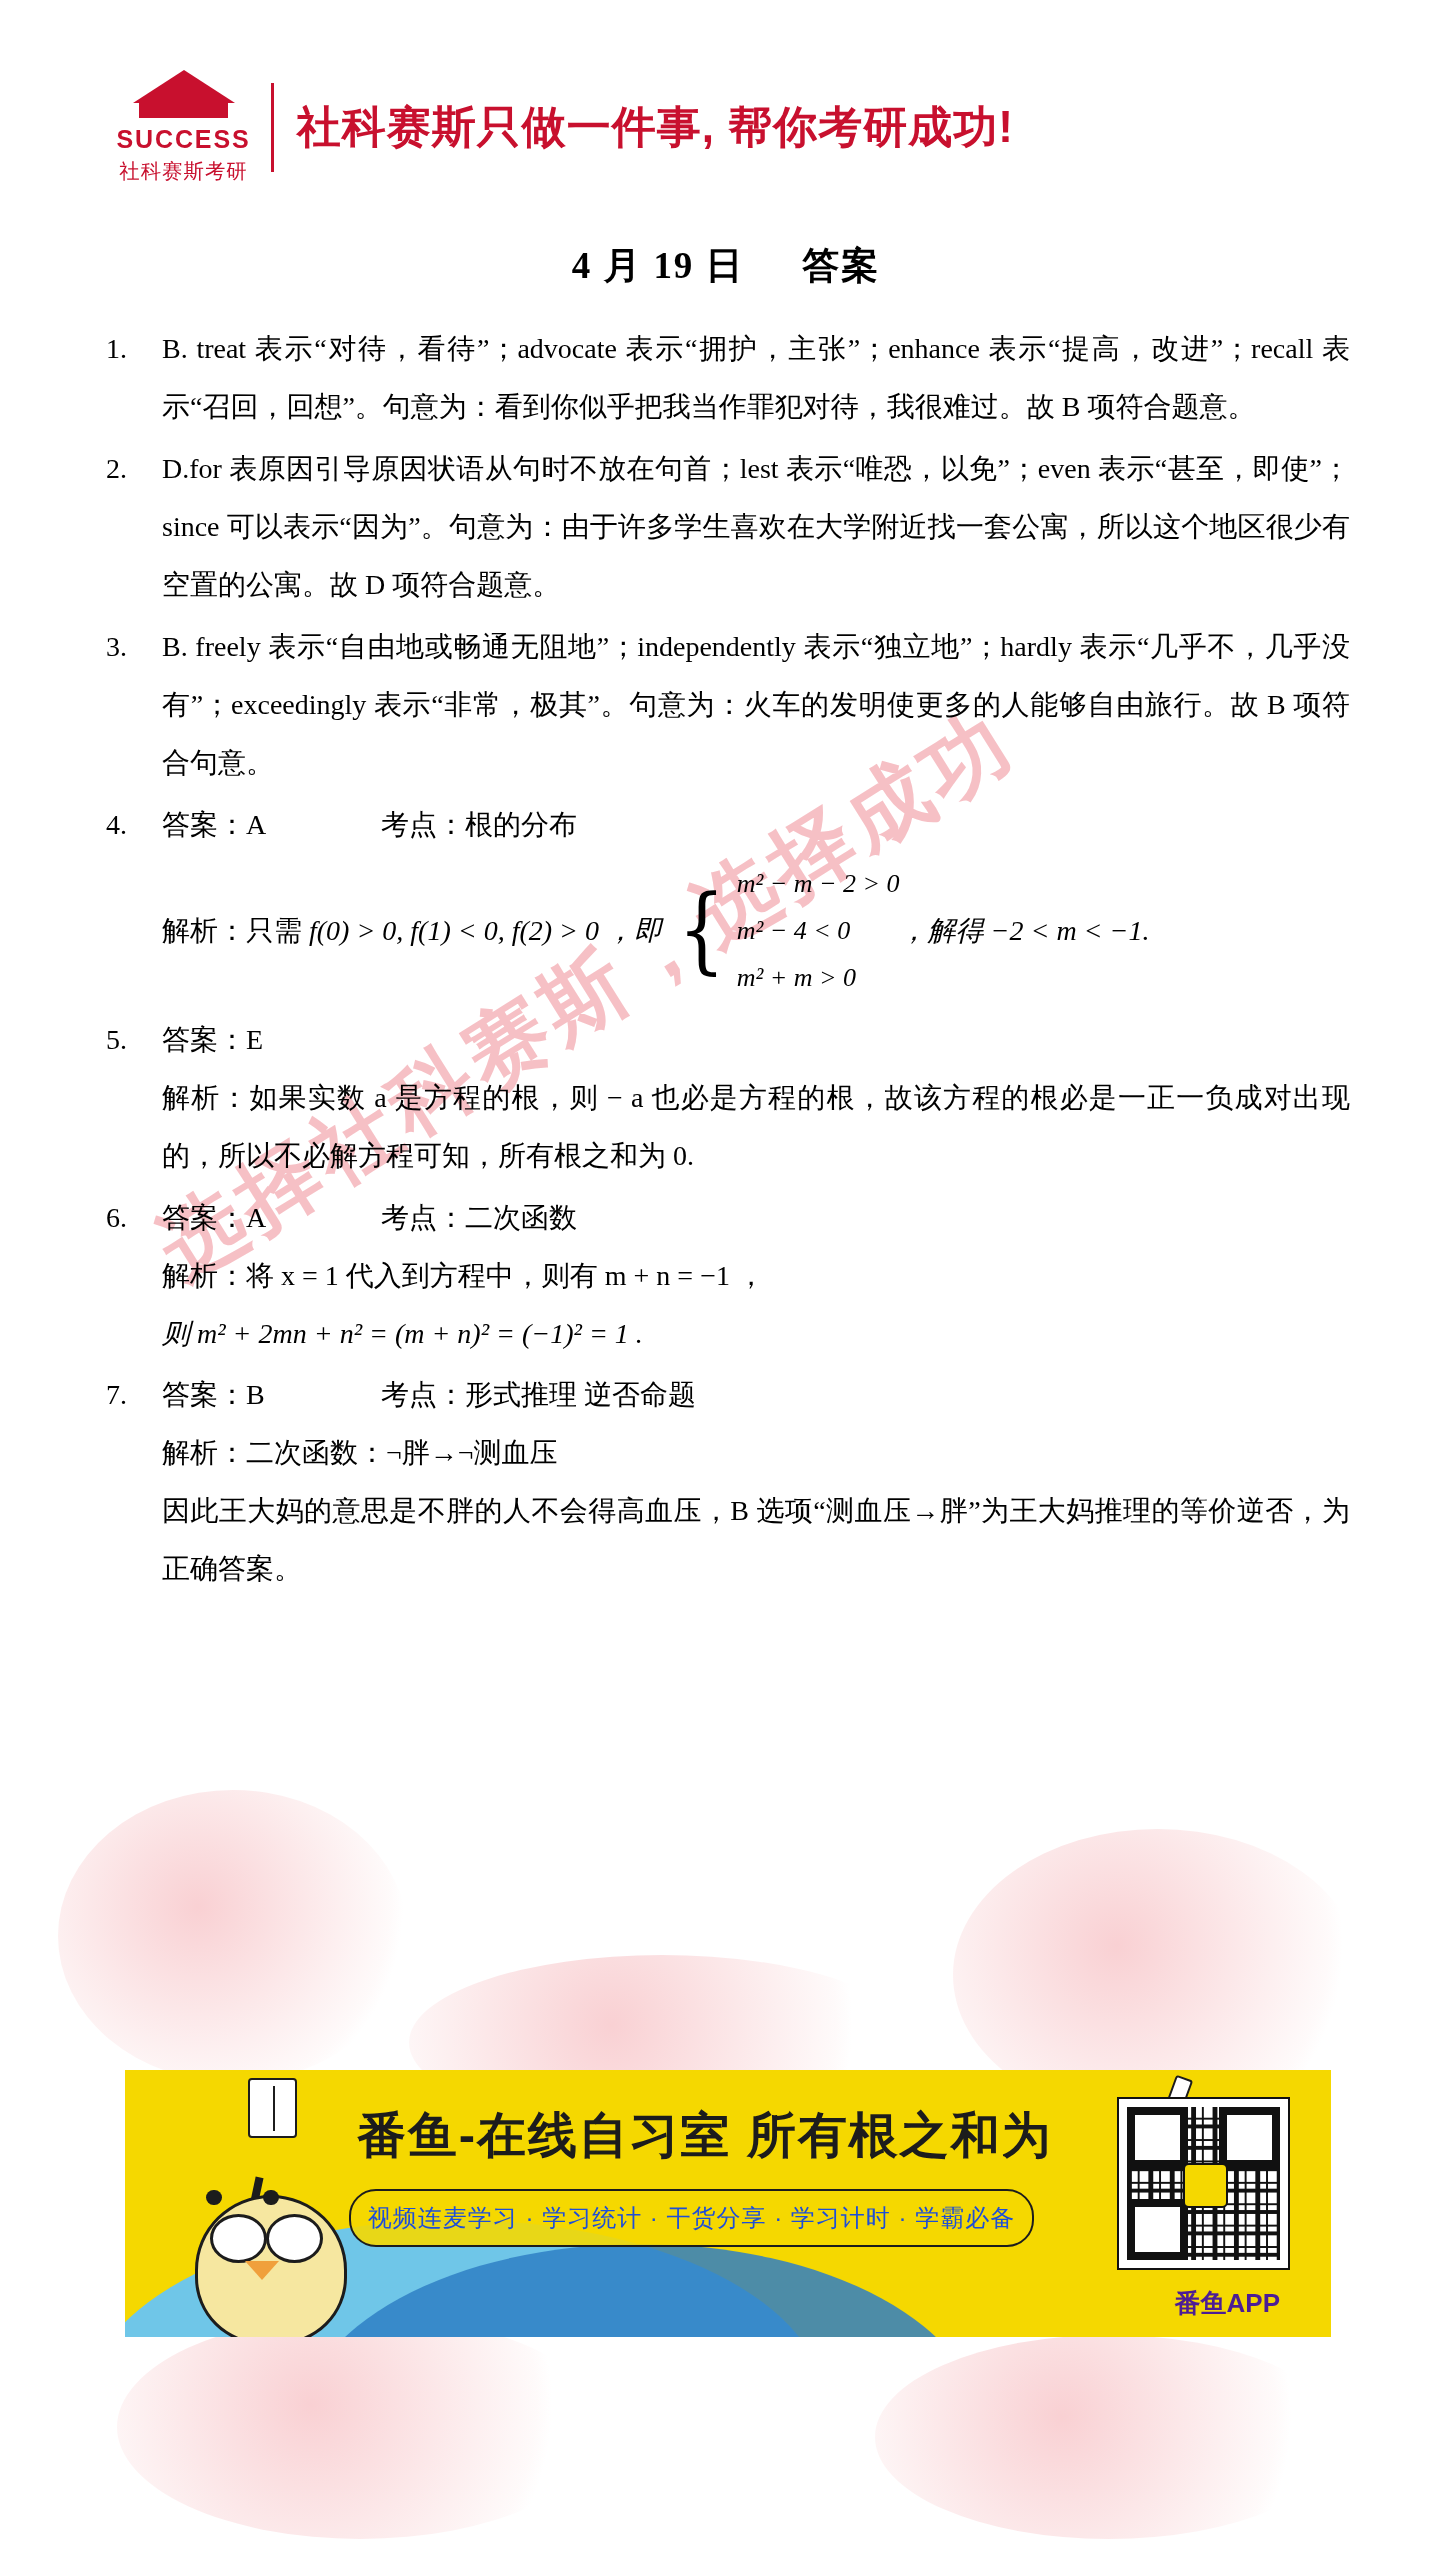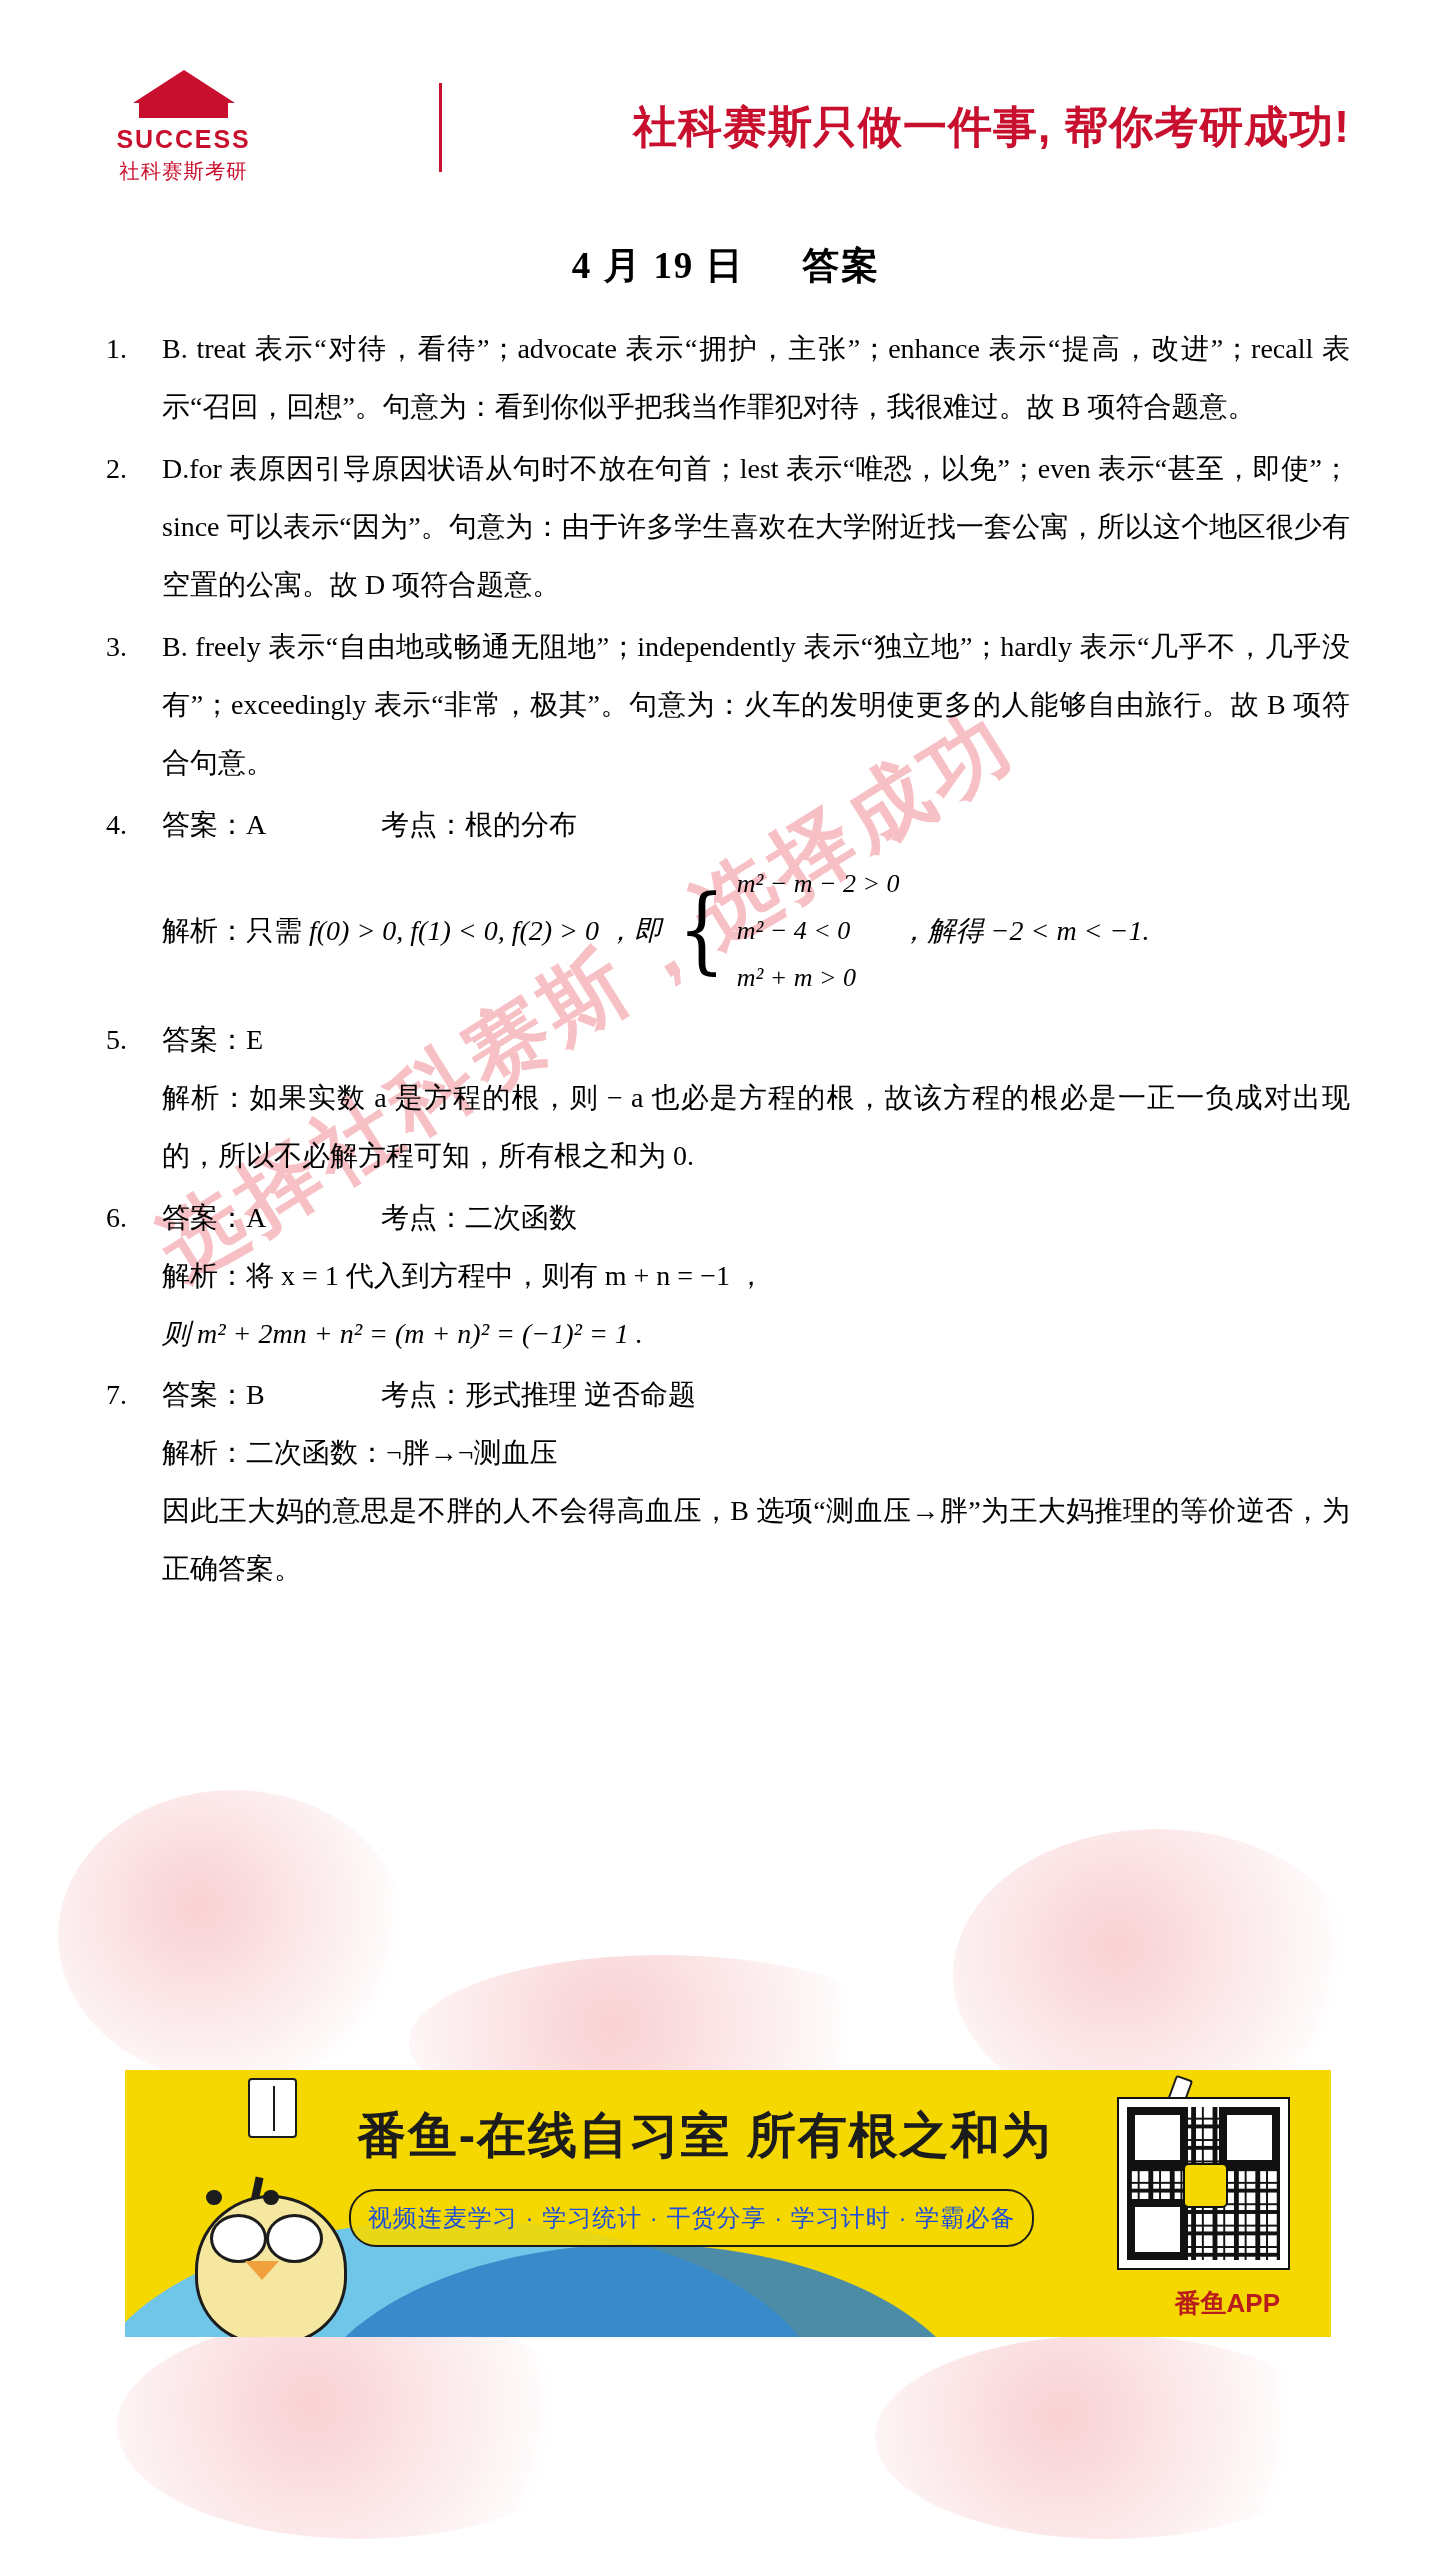--- a/index.html
+++ b/index.html
@@ -23,21 +23,20 @@
     box-sizing: border-box;
     padding: 0 102px;
   }
 
   
   .header {
     display: flex;
     align-items: center;
     padding-top: 70px;
     padding-bottom: 9.7px;
-    justify-content: space-between;
   }
   .logo {
     width: 163px;
     flex: 0 0 163px;
     text-align: center;
     position: relative;
   }
   .logo-mark {
     width: 101px;
     height: 53px;
@@ -366,21 +365,21 @@
     border: 2.9px solid #111;
     border-radius: 5.8px;
   }
   .qr-label {
     position: absolute;
     right: 51px;
     top: 216px;
     font-family: "Liberation Sans", sans-serif;
     font-weight: bold;
     font-size: 26px;
-    color: #b91c1c;
+    color: #4c1d95;
     white-space: nowrap;
   }
 </style>
 </head>
 <body>
 
 <div class="page">
 
   <div class="blotch" style="left:58px; top:1790px; width:350px; height:292px;"></div>
   <div class="blotch" style="left:953px; top:1829px; width:409px; height:292px;"></div>

